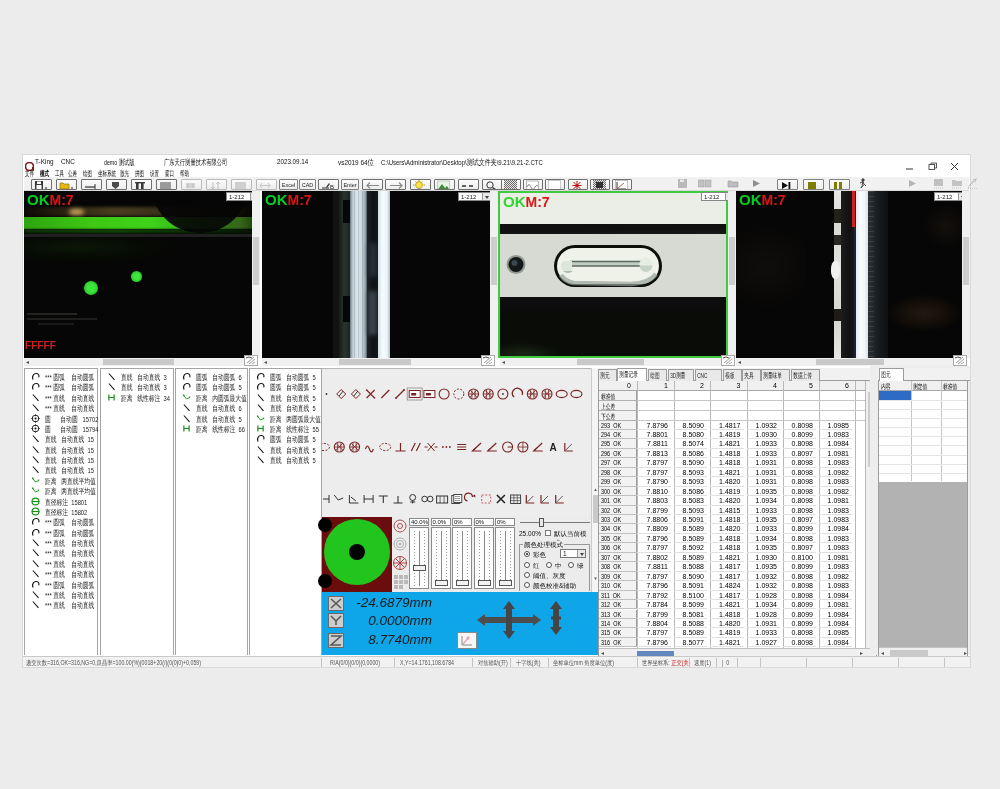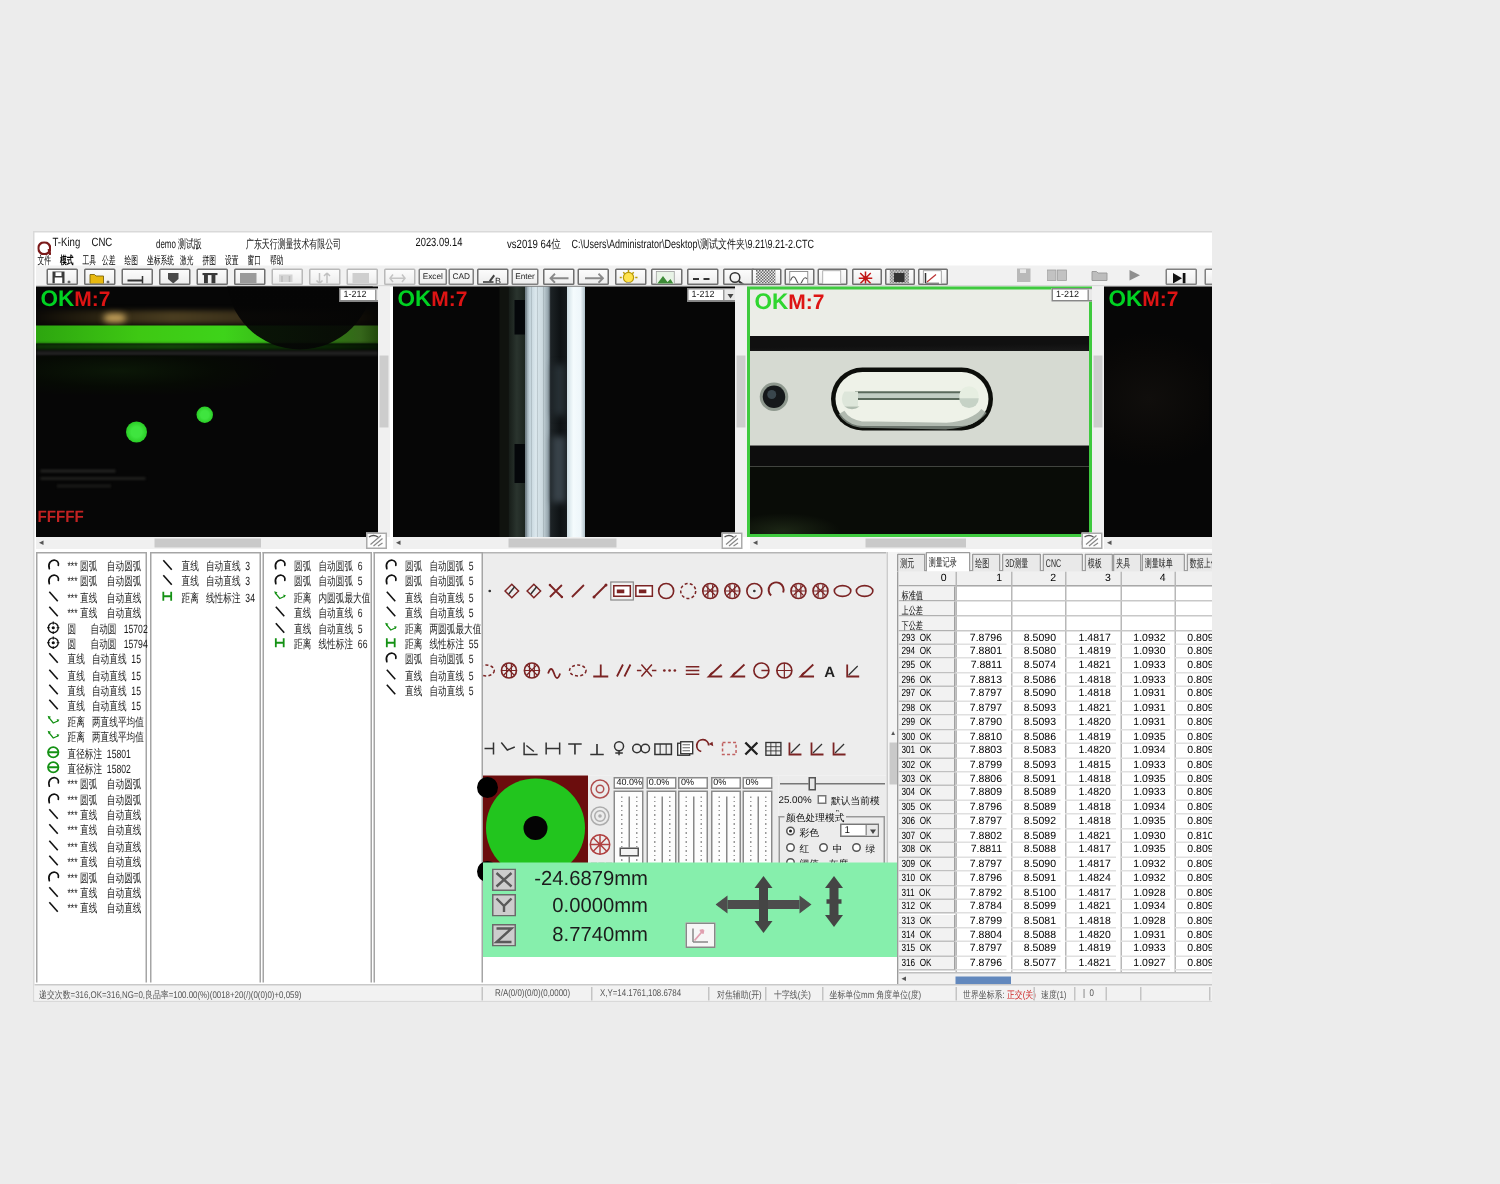--- a/index.html
+++ b/index.html
@@ -1,16 +1,16 @@
 <!DOCTYPE html>
 <html><head><meta charset="utf-8">
 <style>
 *{margin:0;padding:0;box-sizing:border-box;}
 html,body{width:1000px;height:789px;background:#ececec;font-family:"Liberation Sans",sans-serif;}
-#root{position:relative;width:808px;height:789px;overflow:hidden;background:#ececec;}
+#root{position:relative;width:1000px;height:789px;overflow:hidden;background:#ececec;}
 .abs{position:absolute;}
 .win{position:absolute;left:23px;top:155px;width:947px;height:512px;background:#fff;box-shadow:0 0 0 1px #d9d9d9;}
 .t8{font-size:8px;color:#111;white-space:nowrap;}.tc{display:inline-block;transform:scaleX(0.66);transform-origin:0 0;white-space:nowrap;}
 .t7{font-size:7px;color:#111;white-space:nowrap;}
 .btn{position:absolute;top:1.5px;height:11.5px;border:1px solid #808080;background:linear-gradient(#fcfcfc,#ededed);border-radius:1px;font-size:5.5px;color:#222;text-align:center;line-height:10px;overflow:hidden;}
 .btnf{position:absolute;top:1px;height:12px;font-size:7px;color:#9a9a9a;text-align:center;line-height:11px;overflow:hidden;}
 .cam{position:absolute;top:191px;height:167px;background:#060606;overflow:hidden;}
 .ok{position:absolute;left:3px;top:0px;font-size:15px;font-weight:bold;color:#00d222;letter-spacing:0px;}
 .ok b{color:#dd1414;font-weight:bold;font-size:14px;}
 .combo{position:absolute;top:1px;height:9px;background:#fff;border:1px solid #888;font-size:6px;color:#222;line-height:8px;padding-left:2px;}
@@ -710,21 +710,21 @@
         <div class="abs" style="left:13px;top:37px;">颜色校准&amp;辅助</div>
  </div>
 </div>
 
 <div class="abs" style="left:591px;top:368px;width:7px;height:224px;background:#f4f4f4;border-left:1px solid #ccc;">
  <div class="abs" style="left:0px;top:117px;width:7px;height:8px;text-align:center;font-size:5px;color:#555;line-height:8px;">▴</div>
  <div class="abs" style="left:1px;top:127px;width:5px;height:28px;background:#c9c9c9;"></div>
  <div class="abs" style="left:0px;top:206px;width:7px;height:8px;text-align:center;font-size:5px;color:#555;line-height:8px;">▾</div>
 </div>
 
-<div class="abs" style="left:322px;top:575px;width:276px;height:63px;background:#86efac;">
+<div class="abs" style="left:322px;top:592px;width:276px;height:63px;background:#0ea5e9;font-style:italic;">
  <svg class="abs" style="left:6px;top:4px;" width="16" height="15">
         <rect x="0.5" y="0.5" width="15" height="14" fill="#cdcdcd" stroke="#6a6a6a"></rect>
         <path d="M3 3 L13 12 M13 3 L3 12" stroke="#5a5a5a" stroke-width="1.6" fill="none"></path>
       </svg>
  <svg class="abs" style="left:6px;top:21px;" width="16" height="15">
         <rect x="0.5" y="0.5" width="15" height="14" fill="#cdcdcd" stroke="#6a6a6a"></rect>
         <path d="M3 3 L8 8 M13 3 L8 8 M8 8 V12" stroke="#5a5a5a" stroke-width="1.6" fill="none"></path>
       </svg>
  <svg class="abs" style="left:6px;top:41px;" width="16" height="15">
         <rect x="0.5" y="0.5" width="15" height="14" fill="#cdcdcd" stroke="#6a6a6a"></rect>

